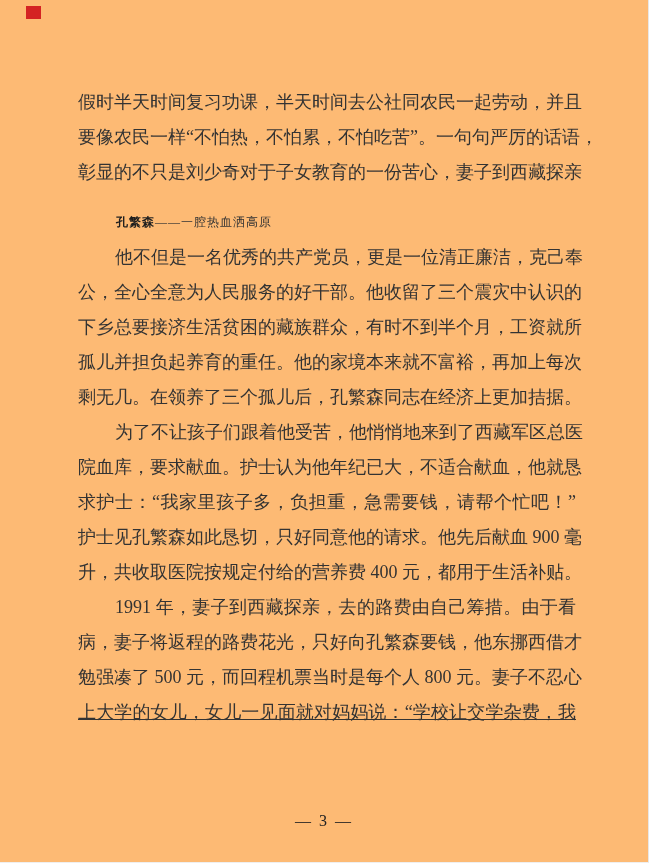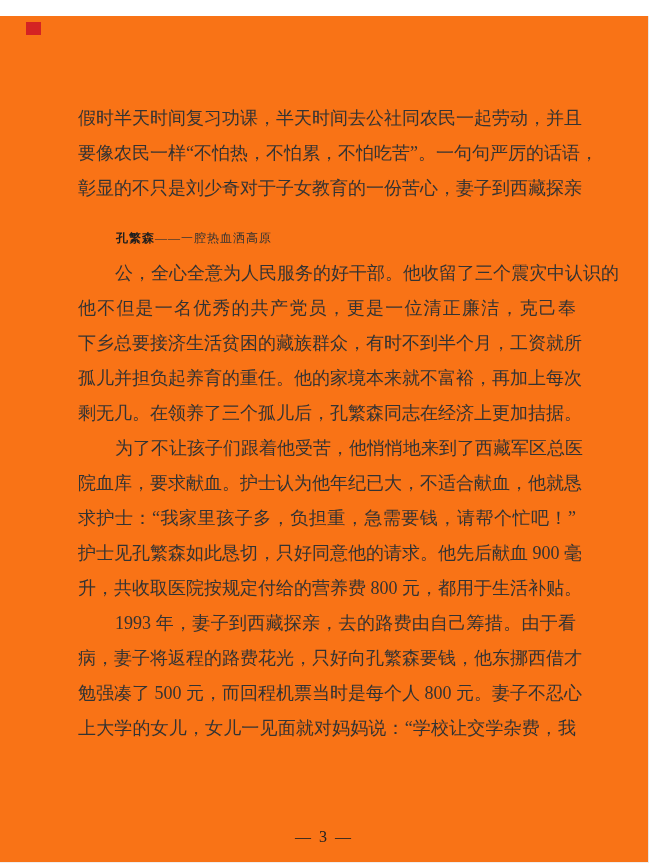--- a/index.html
+++ b/index.html
@@ -5,24 +5,23 @@
   html,body { margin:0; padding:0; }
   body {
     width:649px; height:863px;
     background:#ffffff;
     font-family:"Liberation Serif","DejaVu Serif",serif;
     position:relative;
     overflow:hidden;
   }
   .page {
     position:absolute; inset:0;
-    background:#f97316;
+    background:#fdba74;
     border-right:1px solid #e7e7e7;
     border-bottom:1px solid #efefef;
-    margin-top:16px;
   }
   .red-mark {
     position:absolute; left:26px; top:6px;
     width:15px; height:13px;
     background:#d42323;
   }
   .content {
     position:absolute; left:78px; top:85px; width:498px;
     color:#333333;
   }
@@ -30,21 +29,21 @@
   .line {
     height:35px; line-height:35px;
     font-size:18px;
     color:#333333;
     text-align:justify;
     text-align-last:justify;
     white-space:nowrap;
     overflow:visible;
   }
   .para .line:last-child { text-align-last:left; }
-  .para.cont-to-next .line:last-child { text-align-last:justify; }
+  .para.cont-to-next .line:last-child { text-align-last:justify;text-decoration:underline; }
   .para.indented .line:first-child { padding-left:37px; }
   .heading {
     height:35px; line-height:35px;
     margin:15px 0 0 38px;
     font-size:12px;
     color:#2a2a2a;
     letter-spacing:1px;
     white-space:nowrap;
   }
   .h-bold { font-weight:bold; color:#1e1e1e; }
@@ -68,37 +67,37 @@
         <div class="line">假时半天时间复习功课，半天时间去公社同农民一起劳动，并且</div>
         <div class="line">要像农民一样“不怕热，不怕累，不怕吃苦”。一句句严厉的话语，</div>
         <div class="line">彰显的不只是刘少奇对于子女教育的一份苦心，妻子到西藏探亲</div>
       </div>
 
     <div class="heading">
       <span class="h-bold">孔繁森</span><span class="h-light">——一腔热血洒高原</span>
     </div>
 
     <div class="para indented">
+        <div class="line">他不但是一名优秀的共产党员，更是一位清正廉洁，克己奉</div>
         <div class="line">公，全心全意为人民服务的好干部。他收留了三个震灾中认识的</div>
-        <div class="line">他不但是一名优秀的共产党员，更是一位清正廉洁，克己奉</div>
         <div class="line">下乡总要接济生活贫困的藏族群众，有时不到半个月，工资就所</div>
         <div class="line">孤儿并担负起养育的重任。他的家境本来就不富裕，再加上每次</div>
         <div class="line">剩无几。在领养了三个孤儿后，孔繁森同志在经济上更加拮据。</div>
       </div>
 
     <div class="para indented">
         <div class="line">为了不让孩子们跟着他受苦，他悄悄地来到了西藏军区总医</div>
         <div class="line">院血库，要求献血。护士认为他年纪已大，不适合献血，他就恳</div>
         <div class="line">求护士：“我家里孩子多，负担重，急需要钱，请帮个忙吧！”</div>
         <div class="line">护士见孔繁森如此恳切，只好同意他的请求。他先后献血 900 毫</div>
-        <div class="line">升，共收取医院按规定付给的营养费 800 元，都用于生活补贴。</div>
+        <div class="line">升，共收取医院按规定付给的营养费 400 元，都用于生活补贴。</div>
       </div>
 
     <div class="para indented cont-to-next">
-        <div class="line">1993 年，妻子到西藏探亲，去的路费由自己筹措。由于看</div>
+        <div class="line">1991 年，妻子到西藏探亲，去的路费由自己筹措。由于看</div>
         <div class="line">病，妻子将返程的路费花光，只好向孔繁森要钱，他东挪西借才</div>
         <div class="line">勉强凑了 500 元，而回程机票当时是每个人 800 元。妻子不忍心</div>
         <div class="line">上大学的女儿，女儿一见面就对妈妈说：“学校让交学杂费，我</div>
       </div>
   </div>
 
   <div class="footer">
     <span>— 3 —</span>
   </div>
 </div>

